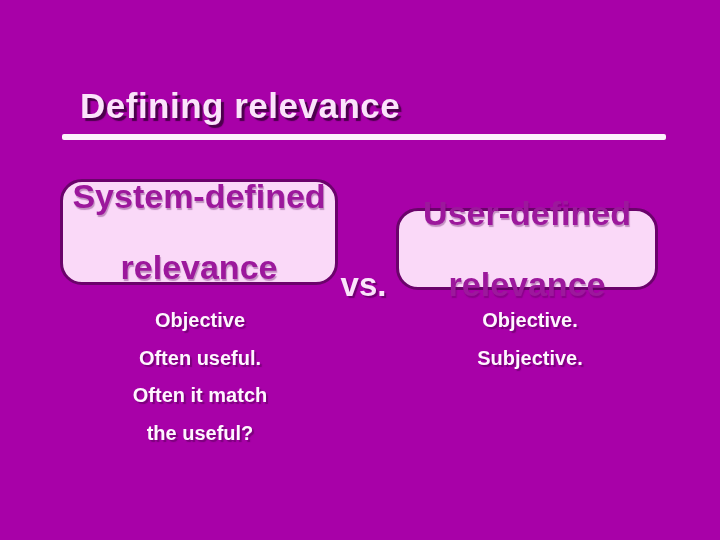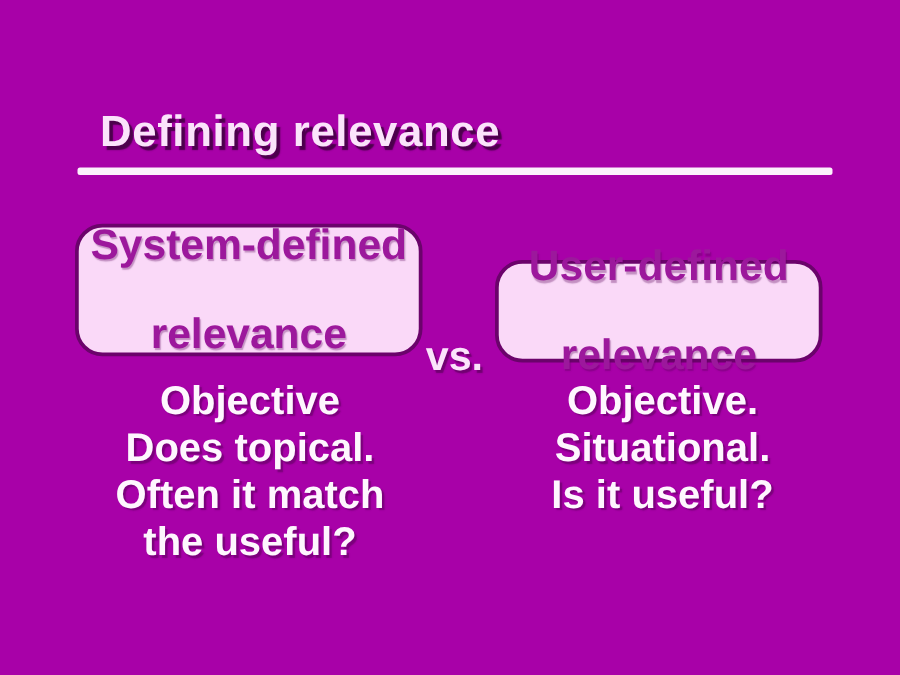--- a/index.html
+++ b/index.html
@@ -72,21 +72,21 @@
     font-size: 33px;
     color: var(--title-text);
     text-shadow: 2px 2px 1px rgba(60, 0, 60, 0.5);
     margin-top: 46px;
   }
 
   .notes {
     position: absolute;
     top: 302px;
     text-align: center;
-    font-size: 32px;
+    font-size: 20px;
     line-height: 37.5px;
     color: var(--body-text);
     text-shadow: 2px 2px 1px rgba(70, 0, 70, 0.45);
   }
   .notes-left  { left: 58px;  width: 284px; }
   .notes-right { left: 398px; width: 264px; }
 </style>
 </head>
 <body>
 
@@ -103,24 +103,23 @@
 
   <div class="versus">vs.</div>
 
   <div class="compare-box box-right">
     <span>User-defined</span>
     <span>relevance</span>
   </div>
 
   <div class="notes notes-left">
     <div>Objective</div>
-    <div>Does topical.</div>
+    <div>Often useful.</div>
     <div>Often it match</div>
     <div>the useful?</div>
   </div>
 
   <div class="notes notes-right">
     <div>Objective.</div>
-    <div>Situational.</div>
-    <div>Is it useful?</div>
+    <div>Subjective.</div>
   </div>
 
 </div>
 
 </body></html>

